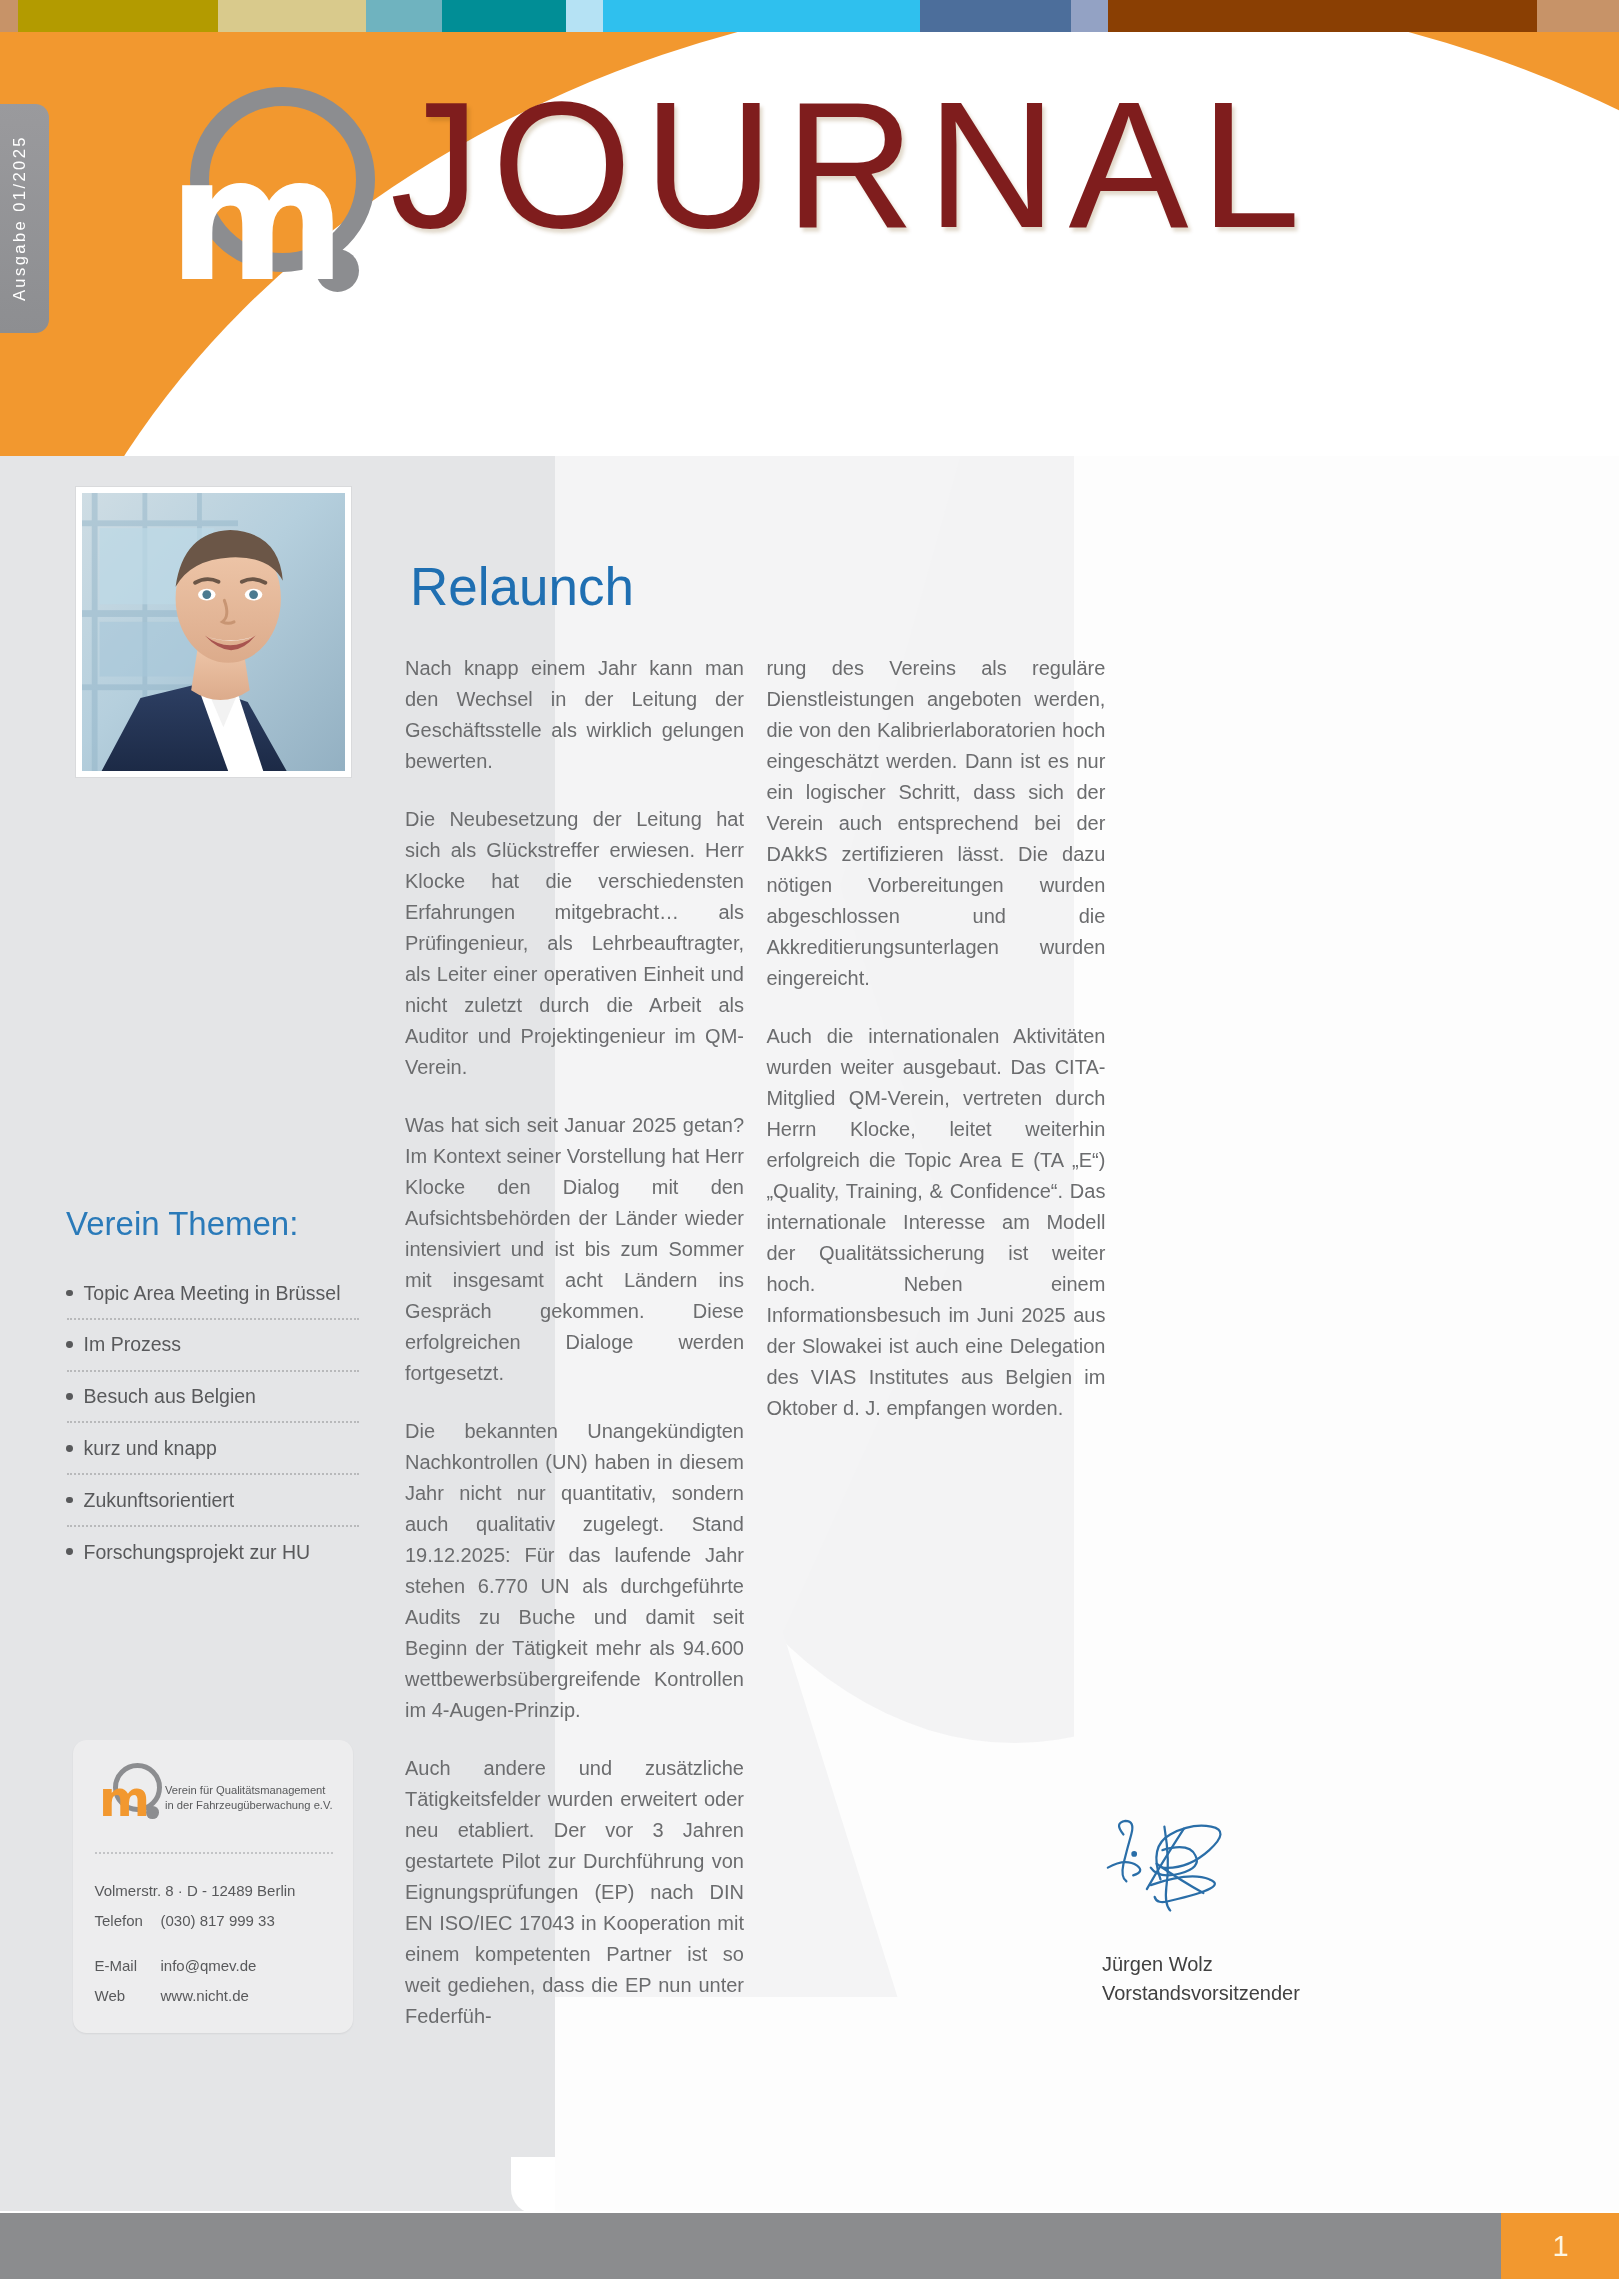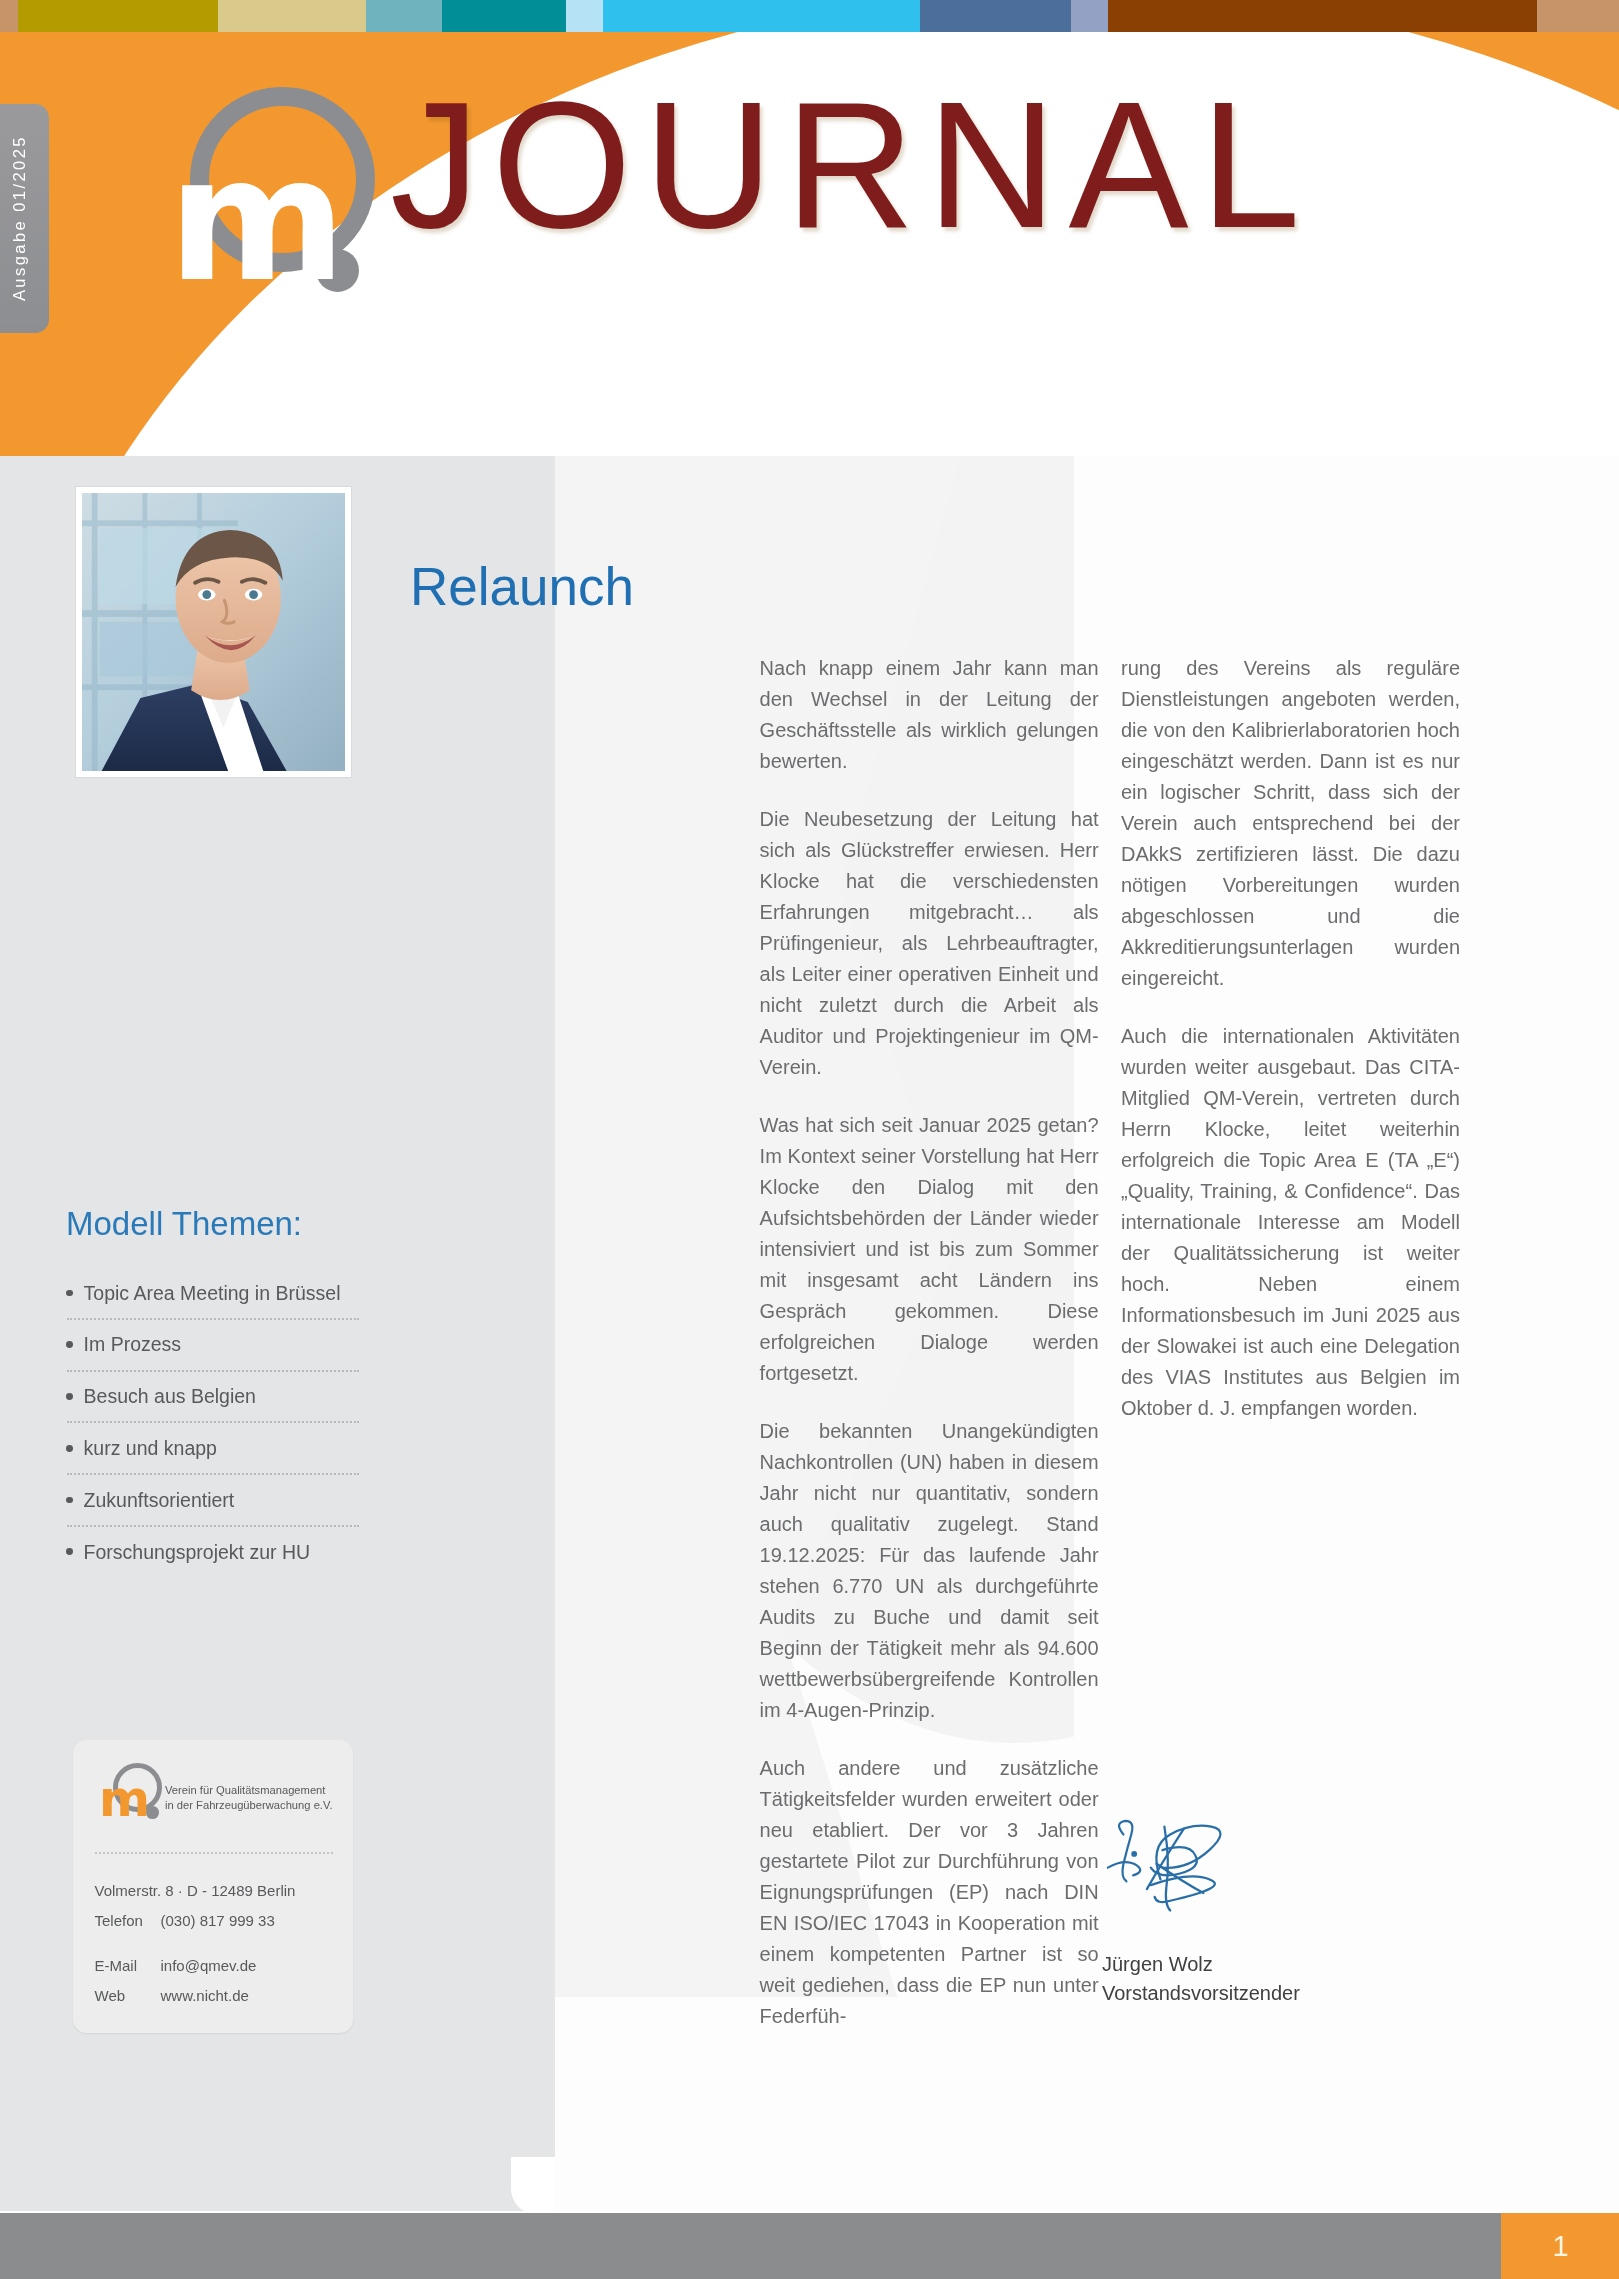--- a/index.html
+++ b/index.html
@@ -84,21 +84,21 @@
   .article{position:absolute;left:555px;top:456px;width:1065px;height:1755px;background:#fdfdfd;overflow:hidden;}
   .bg-swoosh{position:absolute;left:-59px;top:-117px;width:956px;height:1658px;
      background:#f4f4f5;clip-path:polygon(32% 0,52% 0,36% 33%,48% 55%,30% 78%,42% 100%,0 100%,0 0);}
   .bg-circle{position:absolute;left:19.5px;top:-78px;width:878px;height:1365px;border-radius:50%;
      background:rgba(238,238,240,.65);}
   .bg-mask{position:absolute;right:0;top:0;width:546px;height:1755px;background:#fdfdfd;}
 
   .title{position:absolute;left:410px;top:556px;font-size:53px;color:#1f6fb2;font-weight:400;z-index:3;}
 
   .cols{position:absolute;left:405px;top:653px;width:1055px;z-index:3;
-     display:flex;gap:22.4px;justify-content:flex-end;}
+     display:flex;gap:22.4px;}
   .col{width:339px;}
   .col p{margin:0 0 27px 0;font-size:20px;line-height:31px;color:#6b6c6e;
      text-align:justify;text-justify:inter-word;hyphens:none;}
   .col p:last-child{margin-bottom:0;}
 
   .signature{position:absolute;left:1102px;top:1809px;width:234px;height:127px;z-index:3;}
   .sig-name{position:absolute;left:1102px;top:1950px;font-size:20px;line-height:29px;color:#404040;z-index:3;}
 
   
   .footer{position:absolute;left:0;bottom:0;width:1620px;height:66px;background:#8b8c8e;}
@@ -188,21 +188,21 @@
         <ellipse cx="176" cy="104" rx="4.5" ry="4.5" fill="#4b7a90"></ellipse>
         <path d="M116 92 q12 -7 24 -1" stroke="#6b5647" stroke-width="4" fill="none" stroke-linecap="round"></path>
         <path d="M164 91 q12 -6 24 1" stroke="#6b5647" stroke-width="4" fill="none" stroke-linecap="round"></path>
         <path d="M146 110 q6 16 -2 22 q6 3 12 0" stroke="#c89573" stroke-width="3" fill="none" stroke-linecap="round"></path>
         <path d="M126 146 q26 20 52 0 q-24 30 -52 0 Z" fill="#a8544f"></path>
         <path d="M128 147 q25 9 48 0 q-24 8 -48 0 Z" fill="#ffffff"></path>
       </svg>
     </div>
   </div>
 
-  <div class="themen-title">Modell Themen:</div>
+  <div class="themen-title">Verein Themen:</div>
   <div class="themen-list" id="themen-list">
       <div class="themen-item">
         <span class="bullet"></span>
         <span class="label">Topic Area Meeting in Brüssel</span>
       </div>
       <div class="dotline"></div>
       <div class="themen-item">
         <span class="bullet"></span>
         <span class="label">Im Prozess</span>
       </div>

